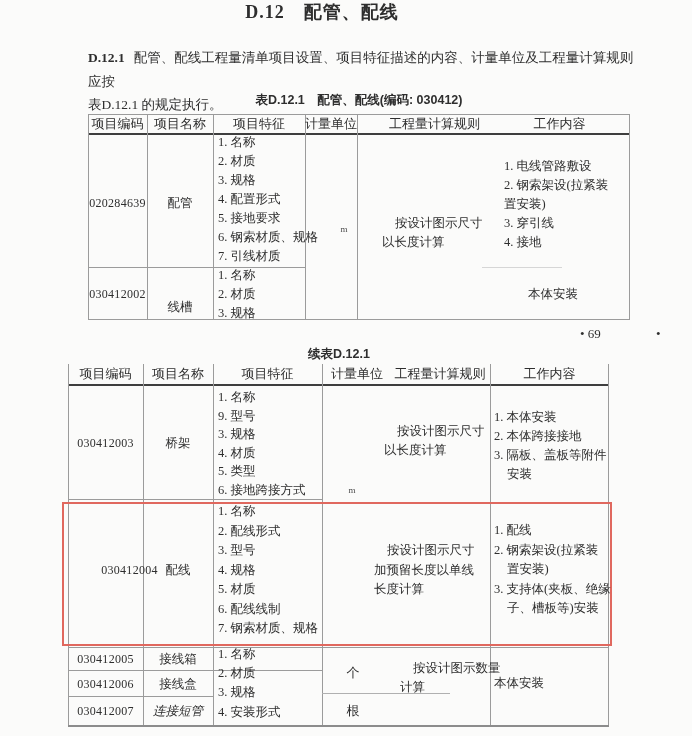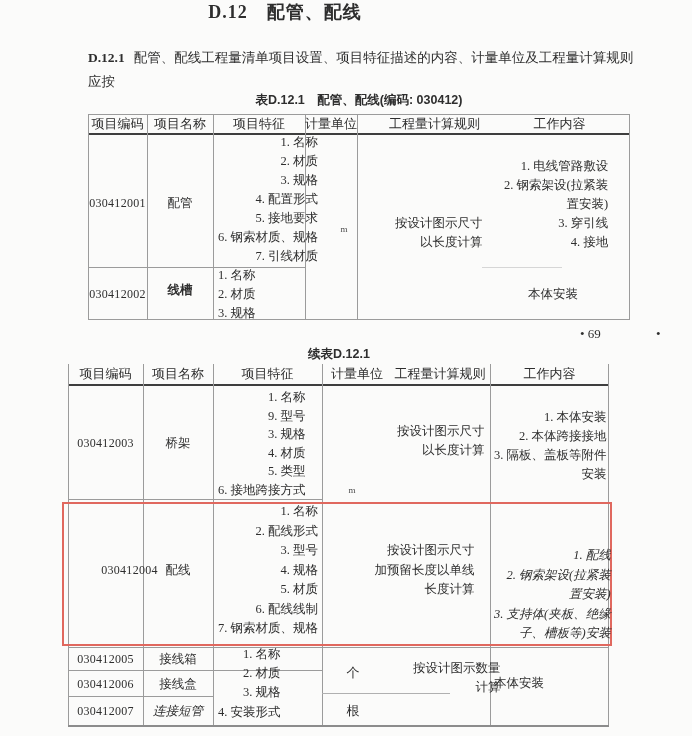--- a/index.html
+++ b/index.html
@@ -2,45 +2,46 @@
 <html><head>
 <meta charset="utf-8">
 <style>
   html,body{margin:0;padding:0;background:#e9e9e9;}
   .page{position:relative;width:692px;height:736px;background:#fbfbfa;
         font-family:"Liberation Serif","DejaVu Serif",serif;color:#2e2e2e;overflow:hidden;}
   .t{position:absolute;font-size:12.5px;line-height:14px;white-space:nowrap;}
   .ctr{text-align:center;}
   .hdr{font-size:13px;}
   .code{font-size:12px;letter-spacing:.3px;}
-  .blk{position:absolute;font-size:12.5px;white-space:nowrap;text-align:right;}
+  .blk{position:absolute;font-size:12.5px;white-space:nowrap;}
   .ind{padding-left:13px;}
   .hl,.vl{position:absolute;background:#9b9b9b;}
   .dark{background:#3e3e3e;}
   .lite{background:#d6d6d6;}
   .small-unit{font-size:9px;color:#4a4a4a;}
   .title{position:absolute;left:0;top:8;width:570px;text-align:center;
-         font-weight:bold;font-size:18px;letter-spacing:1px;}
+         font-weight:bold;font-size:18px;letter-spacing:1px;padding-left:37px;}
   .intro{position:absolute;left:88px;top:46px;width:556px;font-size:13.5px;line-height:23.5px;font-family:Liberation Serif, serif;}
   .b{font-weight:bold;}
   .gap{margin-left:9px;}
   .cap{position:absolute;font-family:"Liberation Sans","DejaVu Sans",sans-serif;
        font-weight:bold;font-size:12.5px;text-align:center;white-space:nowrap;}
   .hbox{position:absolute;border:2px solid #e0685e;box-sizing:border-box;}
   .pgnum{position:absolute;font-size:13px;}
 </style>
 </head>
 <body>
 
 <div class="page">
 
   <div class="title">D.12　配管、配线</div>
 
   <div class="intro">
     <div><span class="b">D.12.1</span><span class="gap">配管、配线工程量清单项目设置、项目特征描述的内容、计量单位及工程量计算规则应按</span></div>
+    <div>表D.12.1 的规定执行。</div>
   </div>
 
   <div class="cap" style="left:88px;top:92px;width:542px;">表D.12.1　配管、配线(编码: 030412)</div>
 
   <b class="hl" style="left:88px;top:114px;width:542px;height:1px;"></b>
   <b class="hl dark" style="left:88px;top:133px;width:542px;height:2px;"></b>
   <b class="hl" style="left:88px;top:319px;width:542px;height:1px;"></b>
   <b class="vl" style="left:88px;top:114px;width:1px;height:206px;"></b>
   <b class="vl" style="left:147px;top:114px;width:1px;height:206px;"></b>
   <b class="vl" style="left:213px;top:114px;width:1px;height:206px;"></b>
@@ -50,21 +51,21 @@
   <b class="hl" style="left:88px;top:267px;width:218px;height:1px;"></b>
   <b class="hl lite" style="left:482px;top:267px;width:80px;height:1px;"></b>
 
   <div class="t hdr ctr" style="left:88px;top:117px;width:59px;">项目编码</div>
   <div class="t hdr ctr" style="left:147px;top:117px;width:66px;">项目名称</div>
   <div class="t hdr ctr" style="left:213px;top:117px;width:92px;">项目特征</div>
   <div class="t hdr ctr" style="left:305px;top:117px;width:52px;">计量单位</div>
   <div class="t hdr ctr" style="left:362px;top:117px;width:145px;">工程量计算规则</div>
   <div class="t hdr ctr" style="left:490px;top:117px;width:139px;">工作内容</div>
 
-  <div class="t code ctr" style="left:88px;top:196px;width:59px;">030412001</div>
+  <div class="t code ctr" style="left:88px;top:196px;width:59px;">020284639</div>
   <div class="t ctr" style="left:147px;top:196px;width:66px;">配管</div>
   <div class="blk" style="left:218px;top:133px;line-height:19px;">
     <div>1. 名称</div>
     <div>2. 材质</div>
     <div>3. 规格</div>
     <div>4. 配置形式</div>
     <div>5. 接地要求</div>
     <div>6. 钢索材质、规格</div>
     <div>7. 引线材质</div>
   </div>
@@ -75,21 +76,21 @@
   </div>
   <div class="blk" style="left:504px;top:157px;line-height:19px;">
     <div>1. 电线管路敷设</div>
     <div>2. 钢索架设(拉紧装</div>
     <div>置安装)</div>
     <div>3. 穿引线</div>
     <div>4. 接地</div>
   </div>
 
   <div class="t code ctr" style="left:88px;top:287px;width:59px;">030412002</div>
-  <div class="t ctr" style="left:147px;top:283px;width:66px;font-weight:bold;">线槽</div>
+  <div class="t ctr" style="left:147px;top:300px;width:66px;">线槽</div>
   <div class="blk" style="left:218px;top:266px;line-height:19px;">
     <div>1. 名称</div>
     <div>2. 材质</div>
     <div>3. 规格</div>
   </div>
   <div class="t" style="left:528px;top:287px;">本体安装</div>
 
   <div class="pgnum" style="left:580px;top:326px;">• 69</div>
   <div class="pgnum" style="left:656px;top:326px;">•</div>
 
@@ -149,21 +150,21 @@
     <div>4. 规格</div>
     <div>5. 材质</div>
     <div>6. 配线线制</div>
     <div>7. 钢索材质、规格</div>
   </div>
   <div class="blk" style="left:374px;top:541px;line-height:19.5px;">
     <div class="ind">按设计图示尺寸</div>
     <div>加预留长度以单线</div>
     <div>长度计算</div>
   </div>
-  <div class="blk" style="left:494px;top:546px;line-height:19.5px;font-style:italic;">
+  <div class="blk" style="left:494px;top:521px;line-height:19.5px;">
     <div>1. 配线</div>
     <div>2. 钢索架设(拉紧装</div>
     <div class="ind">置安装)</div>
     <div>3. 支持体(夹板、绝缘</div>
     <div class="ind">子、槽板等)安装</div>
   </div>
 
   <div class="t code ctr" style="left:68px;top:652px;width:75px;">030412005</div>
   <div class="t ctr" style="left:143px;top:652px;width:70px;">接线箱</div>
   <div class="t code ctr" style="left:68px;top:677px;width:75px;">030412006</div>

